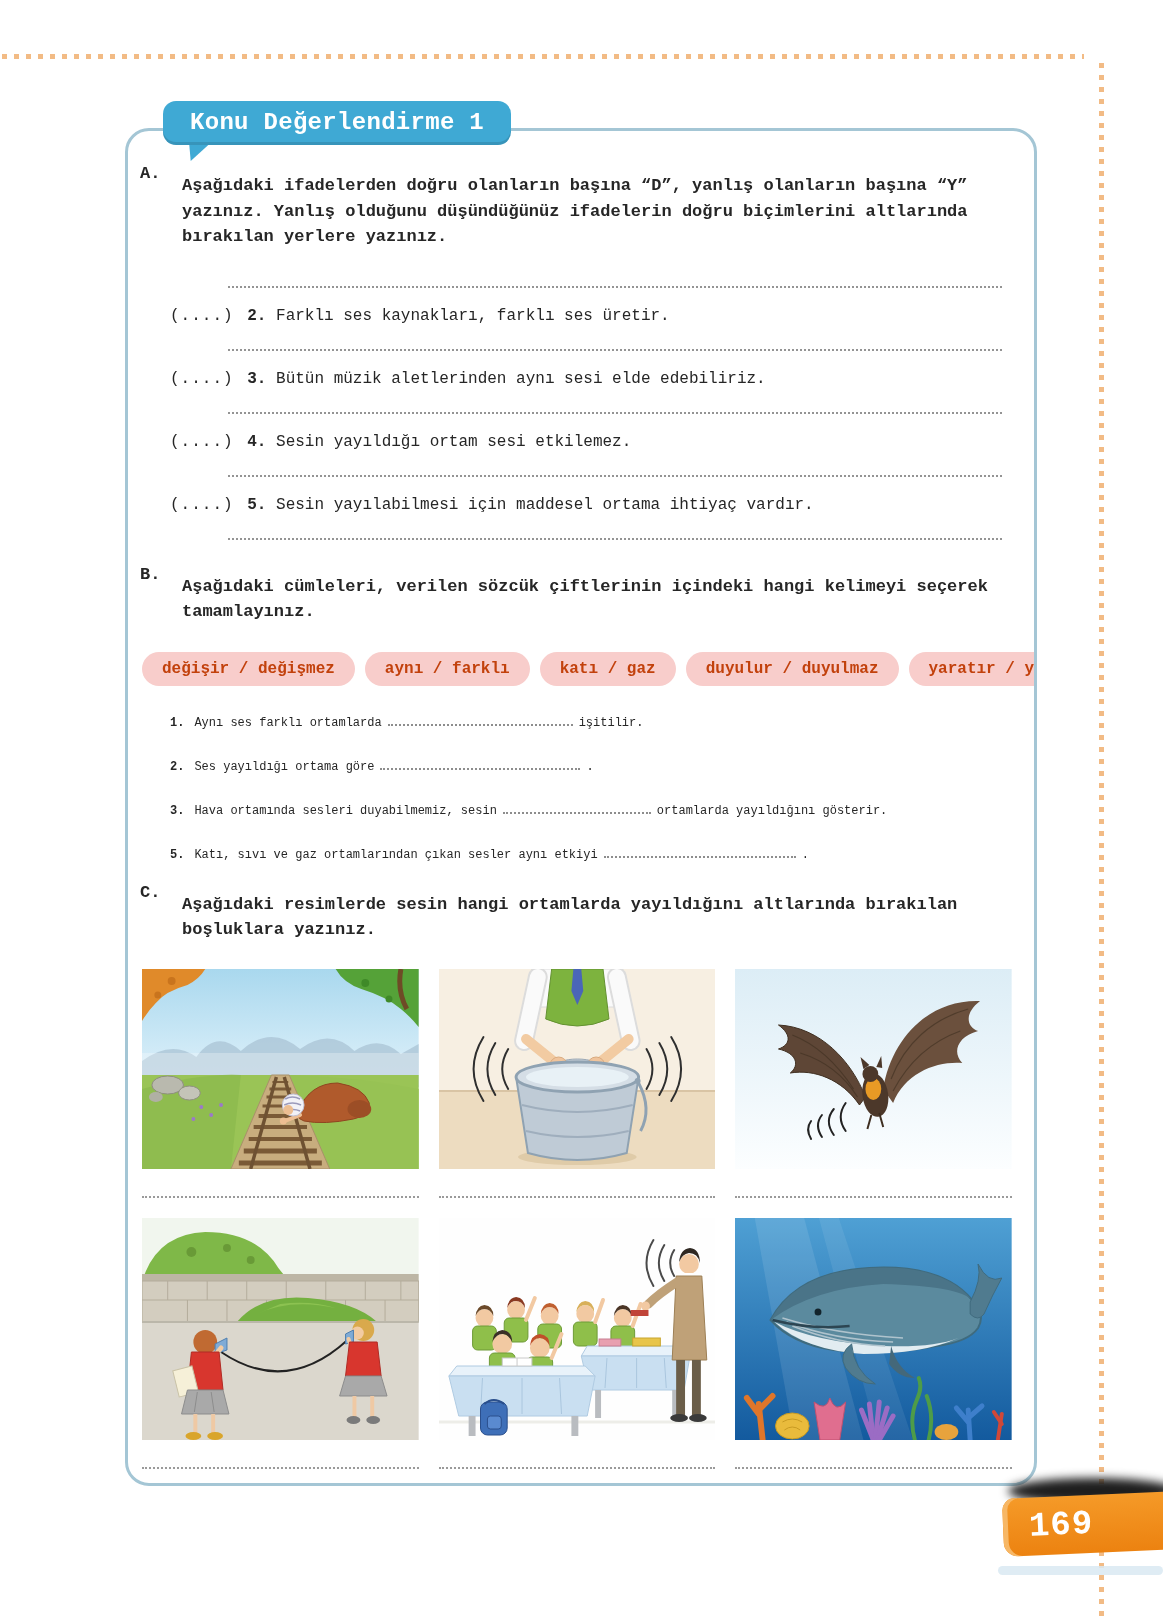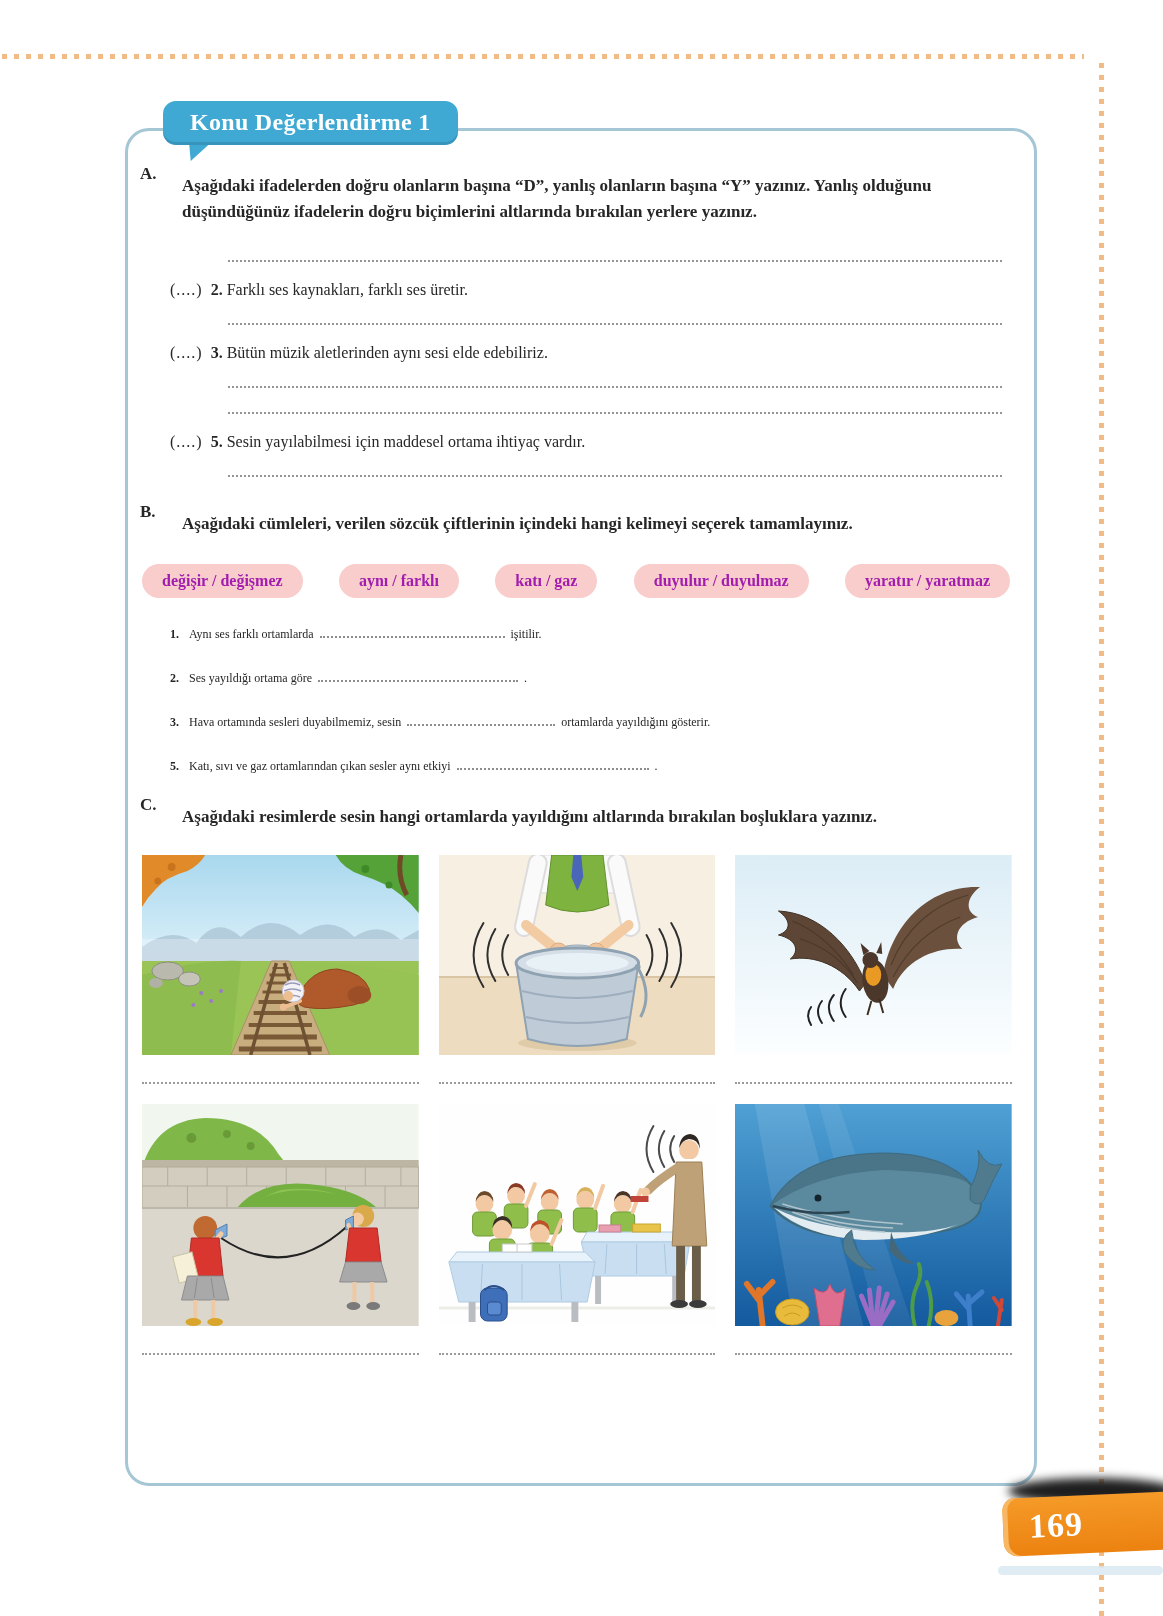--- a/index.html
+++ b/index.html
@@ -1,17 +1,17 @@
 <!DOCTYPE html>
 <html><head>
 <meta charset="utf-8">
 <style>
   html,body{margin:0;padding:0;}
   .page{position:relative;width:1163px;height:1616px;background:#ffffff;overflow:hidden;
-        font-family:Liberation Serif, serif;color:#262626;}
+        font-family:Liberation Mono, monospace;color:#262626;}
 
   
   .dotted-top{position:absolute;left:2px;top:54px;width:1082px;height:5px;
     background:repeating-linear-gradient(90deg,#F2BB85 0 5px,transparent 5px 12px);}
   .dotted-right{position:absolute;left:1099px;top:63px;width:5px;height:1553px;
     background:repeating-linear-gradient(180deg,#F2BB85 0 5px,transparent 5px 12px);}
 
   
   .content-box{position:absolute;left:125px;top:128px;width:912px;height:1358px;
     border:3px solid #A4C6D5;border-radius:24px;background:#fff;
@@ -30,21 +30,21 @@
   .sec-instruction{flex:1;font-weight:bold;font-size:17px;line-height:1.5;margin:12px;padding-right:4px;}
 
   .tf-item{margin:19px 0 0 30px;font-size:16px;}
   .tf-prefix{letter-spacing:1px;margin-right:4px;}
   .tf-num{font-weight:bold;}
   .tf-line{margin:24px 14px 0 88px;border-bottom:2px dotted #949494;height:0;}
 
   .sec-b{margin-top:22px;}
   .pill-row{display:flex;justify-content:space-between;gap:10px;margin:15px 6px 0 2px;}
   .pill{background:#F8CDCB;border-radius:19px;padding:8px 20px;font-size:16px;
-    font-weight:600;color:#a21caf;white-space:nowrap;}
+    font-weight:600;color:#c2410c;white-space:nowrap;}
 
   .fill-item{margin:27px 0 0 30px;font-size:12px;}
   .fill-num{font-weight:bold;margin-right:10px;}
   .blank{display:inline-block;border-bottom:2px dotted #8D8D8D;height:11px;margin:0 6px;}
   .blank.w1{width:185px}.blank.w2{width:200px}.blank.w3{width:148px}
   .blank.w4{width:205px}.blank.w5{width:192px}
 
   .sec-c{margin-top:18px;}
   .img-grid{display:grid;grid-template-columns:1fr 1fr 1fr;column-gap:20px;margin:14px 4px 0 2px;}
   .img-cell figure{margin:0;height:200px;overflow:hidden;}
@@ -92,20 +92,25 @@
       </div>
       <div class="tf-line"></div>
 
       <div class="tf-item">
         <span class="tf-prefix">(....)</span>
         <span class="tf-num">3.</span>
         <span>Bütün müzik aletlerinden aynı sesi elde edebiliriz.</span>
       </div>
       <div class="tf-line"></div>
 
+      <div class="tf-item">
+        <span class="tf-prefix">(....)</span>
+        <span class="tf-num">4.</span>
+        <span>Sesin yayıldığı ortam sesi etkilemez.</span>
+      </div>
       <div class="tf-line"></div>
 
       <div class="tf-item">
         <span class="tf-prefix">(....)</span>
         <span class="tf-num">5.</span>
         <span>Sesin yayılabilmesi için maddesel ortama ihtiyaç vardır.</span>
       </div>
       <div class="tf-line"></div>
     </section>
 

